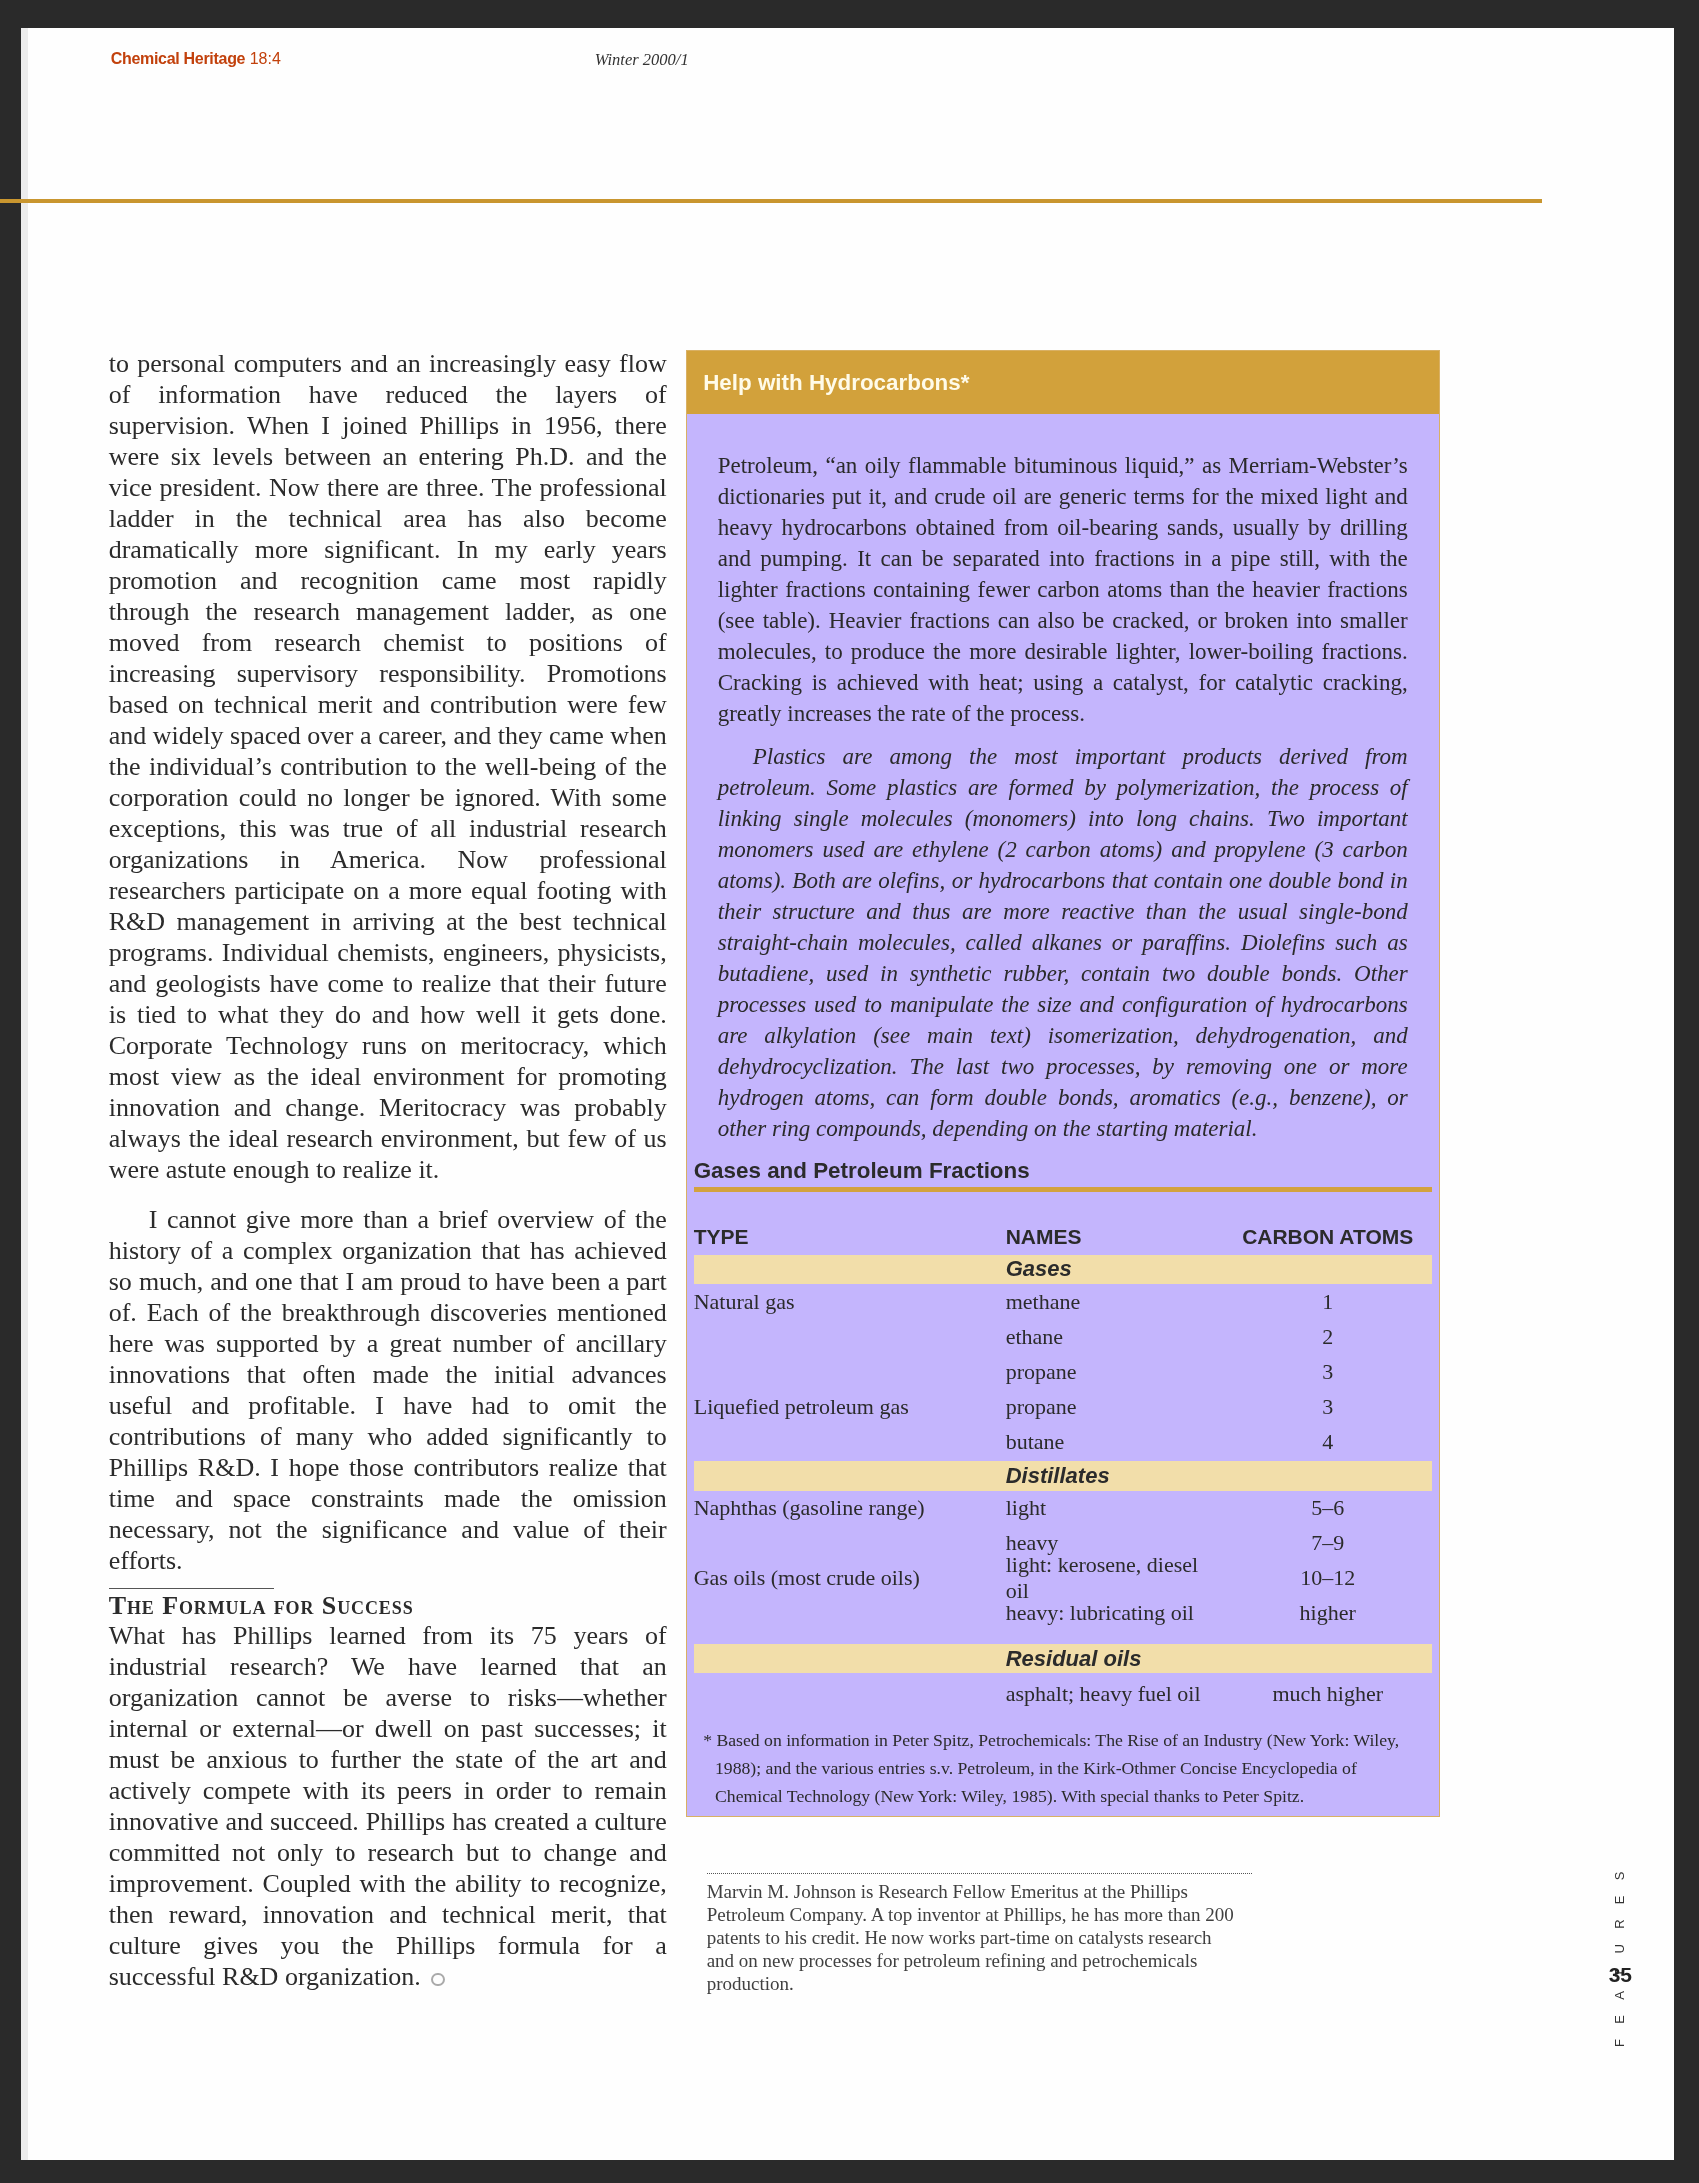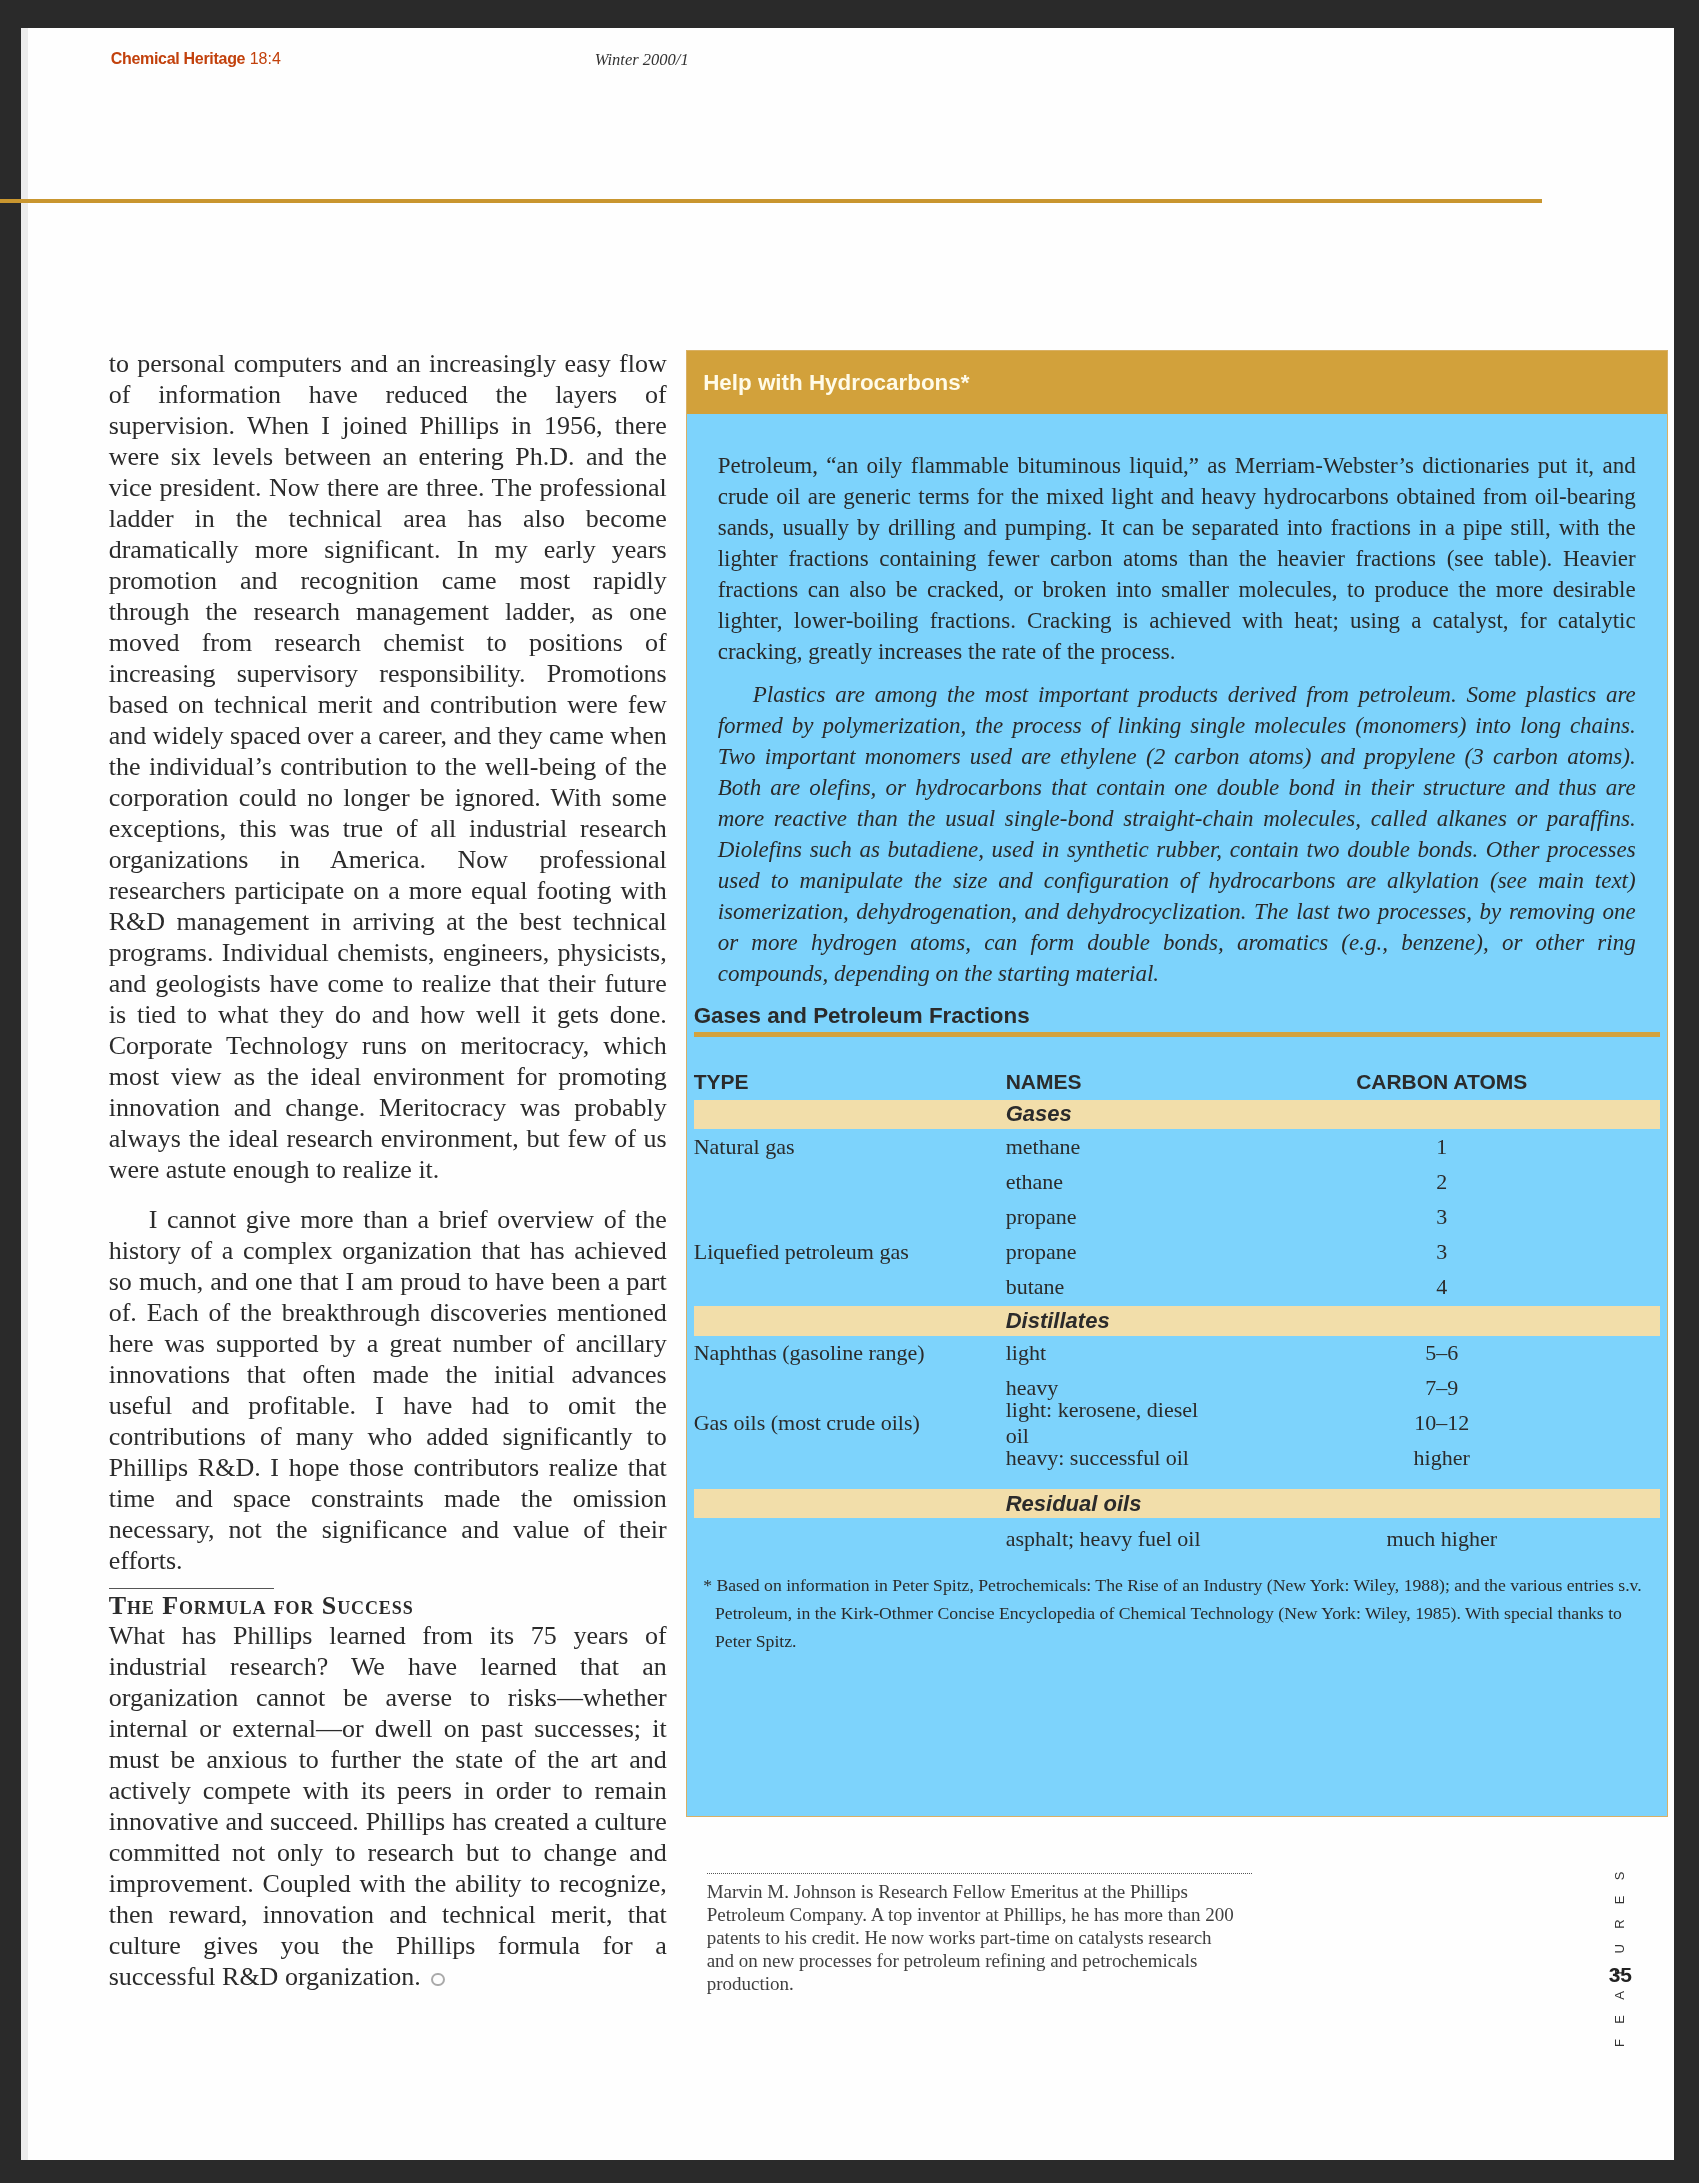--- a/index.html
+++ b/index.html
@@ -9,21 +9,21 @@
   .hdr-left { position:absolute; left:90px; top:22.4px; font-family:"Liberation Sans", sans-serif; font-size:16px; color:#c2410c; }
   .hdr-left b { font-weight:bold; letter-spacing:-0.3px; }
   .hdr-date { position:absolute; left:574px; top:22.4px; font-style:italic; font-size:16.5px; color:#333; }
   .rule-top { position:absolute; left:-20.7px; top:171px; width:1542px; height:3.5px; background:#c9962f; }
   .col-left { position:absolute; left:88px; top:320px; width:558px; font-size:26px; line-height:31px; text-align:justify; }
   .col-left p { margin:0; }
   .col-left p.ind { text-indent:40px;margin-top:19px; }
   .section-rule { width:165px; border-top:1.8px solid #555; margin:11.8px 0 3.5px 0; height:0; }
   .section-head { font-variant:small-caps; font-size:26px; letter-spacing:0.9px; margin:0; line-height:28px; }
   .endmark { display:inline-block; width:9.4px; height:9.4px; border:2.4px solid #aaa; border-radius:50%; margin-left:10.6px; vertical-align:middle; }
-  .box { position:absolute; left:665px; top:322px; width:982px; height:1467px; background:#7dd3fc; border:1.8px solid #d9b064; box-sizing:border-box; }
+  .box { position:absolute; left:665px; top:322px; width:754px; height:1467px; background:#c4b5fd; border:1.8px solid #d9b064; box-sizing:border-box; }
   .box-head { height:63px; background:#d2a13b; display:flex; align-items:center; padding-left:16.5px; }
   .box-head span { font-family:"Liberation Sans", sans-serif; font-weight:bold; color:#fffbe9; font-size:22.4px; }
   .box-body { padding:23.6px 19px 0 19px; font-size:23px; line-height:31px; text-align:justify; color:#2a2a2a; }
   .box-body p { margin:12px; }
   .box-body p.ind { text-indent:35px;font-style:italic; }
   .tbl-title { font-family:"Liberation Sans", sans-serif; font-weight:bold; font-size:22.4px; margin:8.3px 0 0 7px; line-height:29.5px; }
   .tbl-rule { height:4.7px; background:#d3a23e; margin:2.4px 7px 0 7px; }
   .tbl { margin:12px 7px; }
   .tbl-hrow { display:flex; font-family:"Liberation Sans", sans-serif; font-weight:bold; font-size:21px; height:48px; align-items:flex-end; padding-bottom:3.5px; box-sizing:border-box; }
   .c1 { width:312px; } .c2 { width:218px; } .c3 { flex:1; text-align:center; }
@@ -114,21 +114,21 @@
           <div class="c2">heavy</div>
           <div class="c3">7–9</div>
         </div>
       <div class="trow">
           <div class="c1">Gas oils (most crude oils)</div>
           <div class="c2">light: kerosene, diesel oil</div>
           <div class="c3">10–12</div>
         </div>
       <div class="trow">
           <div class="c1"></div>
-          <div class="c2">heavy: successful oil</div>
+          <div class="c2">heavy: lubricating oil</div>
           <div class="c3">higher</div>
         </div>
 
       <div class="cat" style="margin-top:13px">
           <span>Residual oils</span>
         </div>
       <div class="trow" style="height:41px">
           <div class="c1"></div>
           <div class="c2">asphalt; heavy fuel oil</div>
           <div class="c3">much higher</div>

